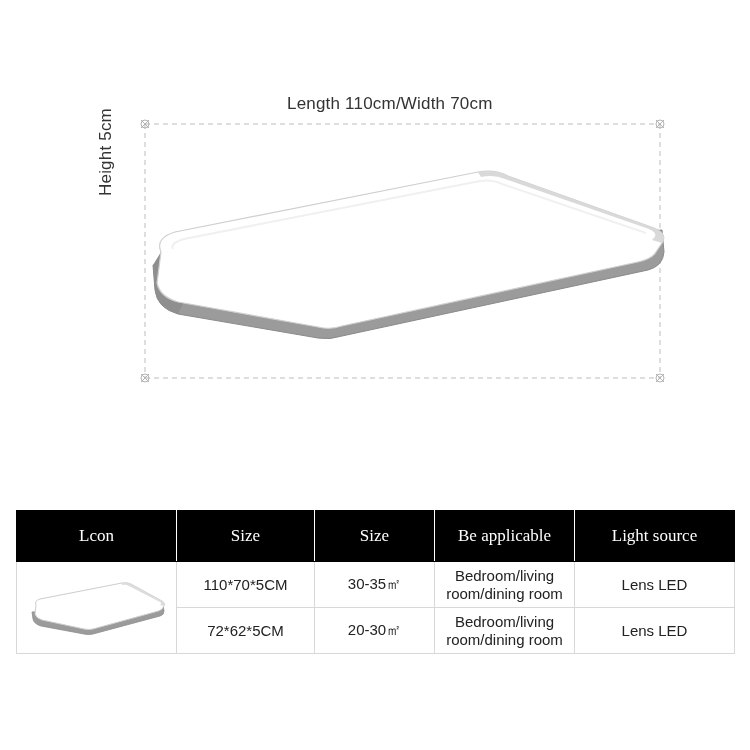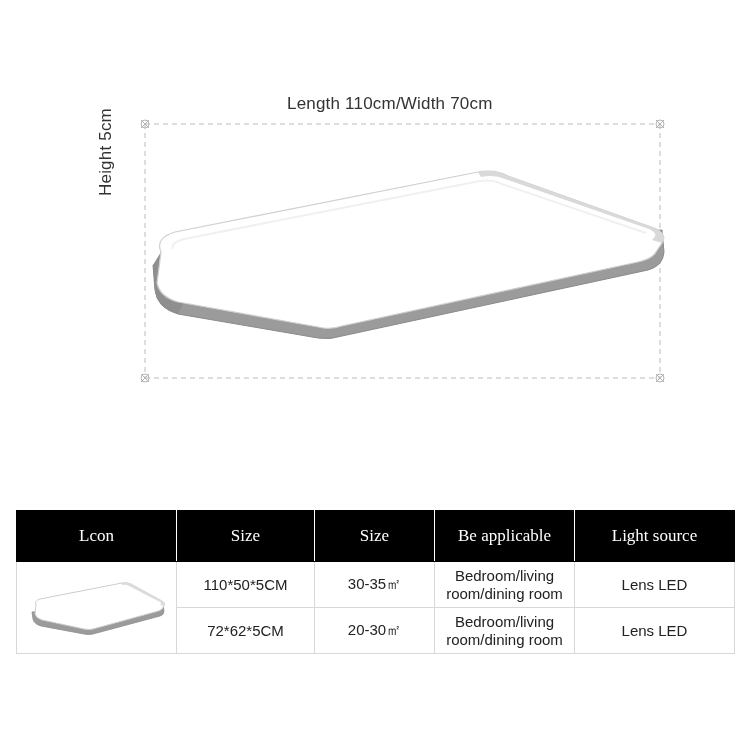--- a/index.html
+++ b/index.html
@@ -195,21 +195,21 @@
   </thead>
   <tbody>
     <tr>
       <td id="icon-cell" rowspan="2">
         <svg class="icon-wrap" viewBox="0 0 150 72">
           <path d="M10,40 L11,47 Q12,52 19,54 L62,62 Q67,63 71,62 L138,44 Q142,43 142,39 L141,33 Z" fill="#9b9b9b" stroke="#8d8d8d" stroke-width="0.8"></path>
           <path d="M14,33 Q12,29 18,27 L100,11 Q105,10 109,12 L140,29 Q144,31 142,34 L140,37 Q138,39 133,40 L71,57 Q67,58 62,57 L20,48 Q14,46 13,42 Z" fill="#ffffff" stroke="#cdcdcd" stroke-width="1"></path>
           <path d="M100,11 Q105,10 109,12 L140,29 Q144,31 142,34 L138,33 Q141,31 136,29 L107,14 Q104,12 100,13 Z" fill="#dcdcdc"></path>
         </svg>
       </td>
-      <td>110*50*5CM</td>
+      <td>110*70*5CM</td>
       <td>
         <span>30-35</span><span>㎡</span>
       </td>
       <td class="two-line">
         <div>Bedroom/living</div>
         <div>room/dining room</div>
       </td>
       <td>Lens LED</td>
     </tr>
     <tr>

